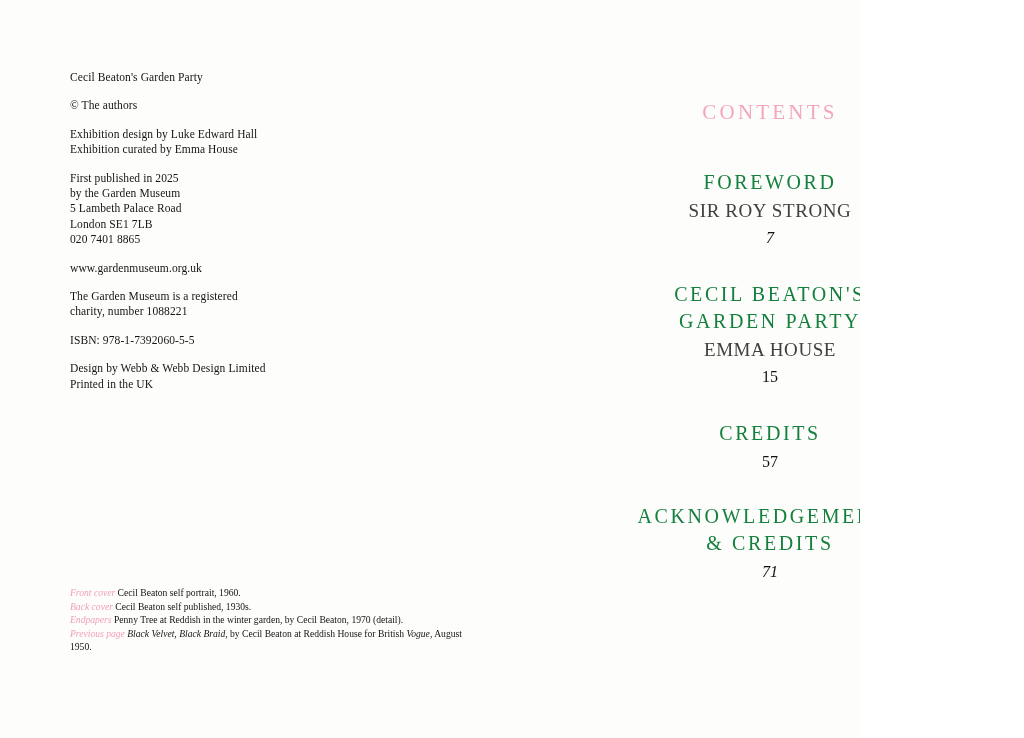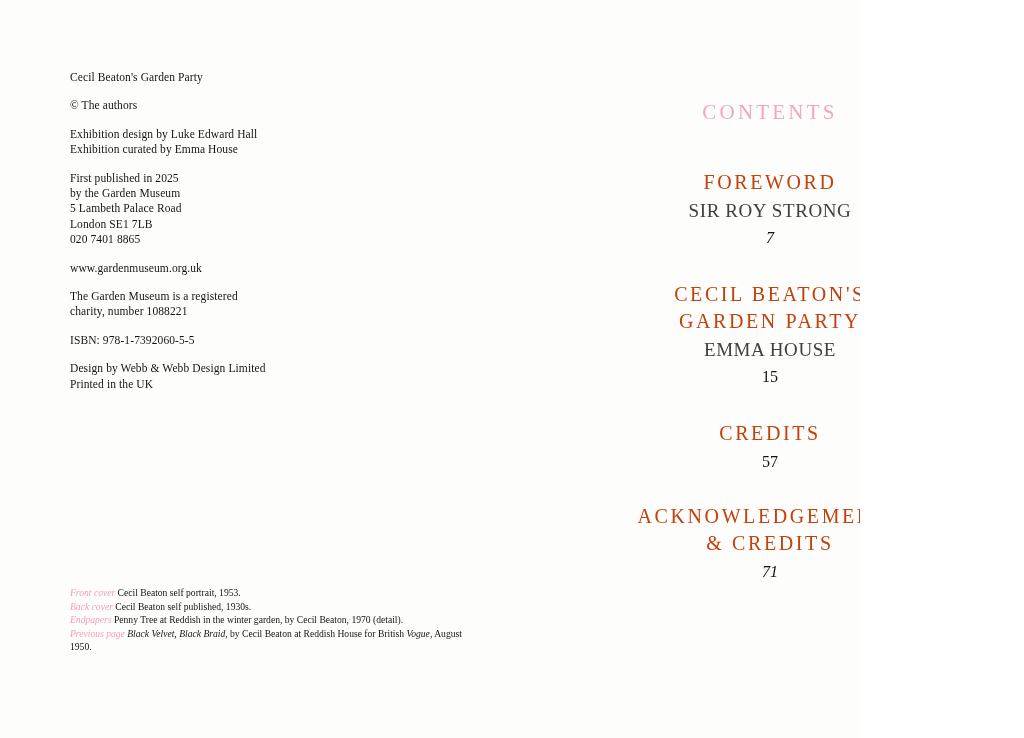--- a/index.html
+++ b/index.html
@@ -71,21 +71,21 @@
     margin: 0 0 44px 0;
     font-weight: normal;
   }
   .toc-entry {
     margin-bottom: 30px;
   }
   .toc-entry.spaced {
     margin-bottom: 32px;
   }
   .toc-section {
-    color: #c2410c;
+    color: #15803d;
     font-size: 20px;
     letter-spacing: 2.6px;
     line-height: 27px;
     margin: 0;
   }
   .toc-author {
     color: #404040;
     font-size: 19px;
     letter-spacing: 0.6px;
     margin: 3px 0 0 0;
@@ -135,21 +135,21 @@
       <div class="block">
         <div class="line">ISBN: 978-1-7392060-5-5</div>
       </div>
       <div class="block">
         <div class="line">Design by Webb &amp; Webb Design Limited</div>
         <div class="line">Printed in the UK</div>
       </div>
     </div>
 
   <div class="footnotes" id="footnotes">
-      <p class="fn-line"><span class="fn-label">Front cover</span><span> Cecil Beaton self portrait, 1953.</span></p>
+      <p class="fn-line"><span class="fn-label">Front cover</span><span> Cecil Beaton self portrait, 1960.</span></p>
       <p class="fn-line"><span class="fn-label">Back cover</span><span> Cecil Beaton self published, 1930s.</span></p>
       <p class="fn-line"><span class="fn-label">Endpapers</span><span> Penny Tree at Reddish in the winter garden, by Cecil Beaton, 1970 (detail).</span></p>
       <p class="fn-line"><span class="fn-label">Previous page</span><span> <span class="fn-italic">Black Velvet, Black Braid</span>, by Cecil Beaton at Reddish House for British <span class="fn-italic">Vogue</span>, August 1950.</span></p>
     </div>
 
   <div class="contents">
     <h1 class="contents-title">CONTENTS</h1>
     <div id="toc-list">
         <div class="toc-entry spaced">
           <div class="toc-section">FOREWORD</div>

